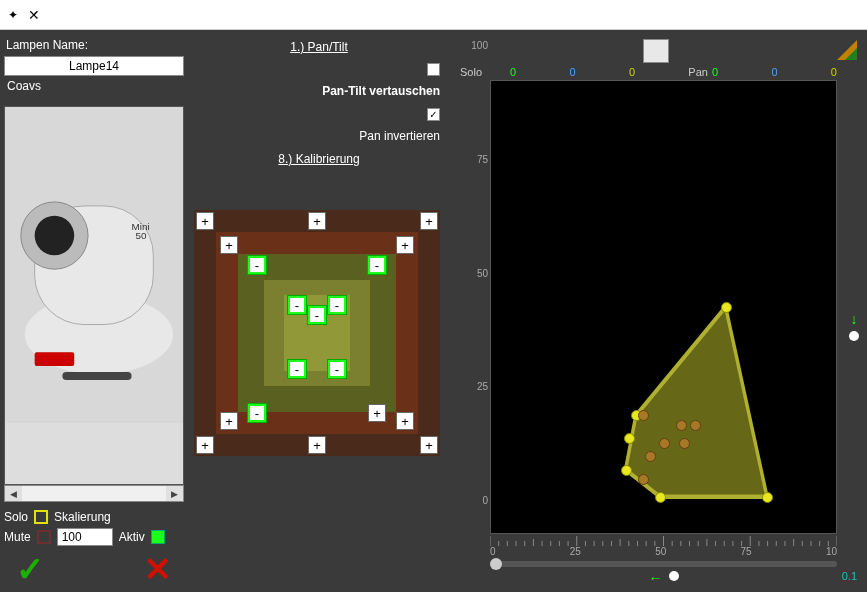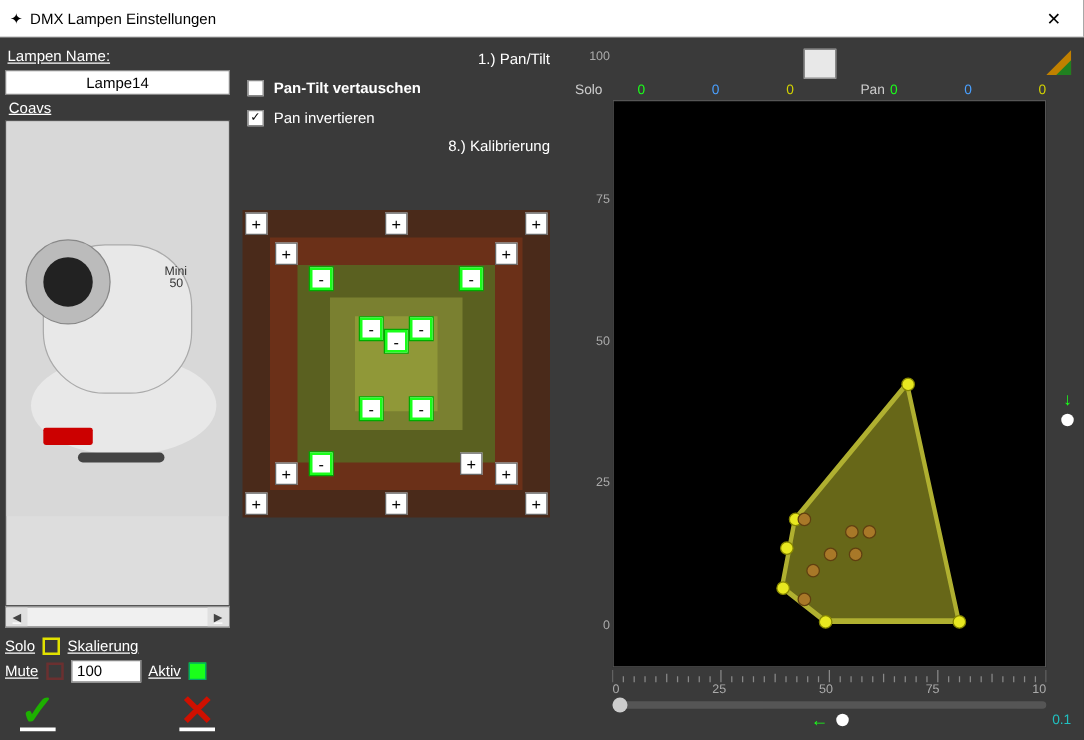--- a/index.html
+++ b/index.html
@@ -5,28 +5,28 @@
 * { box-sizing: border-box; margin: 0; padding: 0; font-family: "Segoe UI", Tahoma, sans-serif; }
 body { width: 867px; height: 592px; background: #3a3a3a; overflow: hidden; font-size: 12px; color: #fff; }
 
 
 .titlebar { height: 30px; background: #fff; color: #000; display: flex; align-items: center; padding: 0 8px; border-bottom: 1px solid #ccc; }
 .titlebar .title { flex: 1; padding-left: 6px; font-size: 12px; }
 .titlebar .close { font-size: 14px; padding: 2px 10px; cursor: pointer; }
 
 
 .main { display: flex; height: calc(100% - 30px); }
-.left { width: 188px; background: #3a3a3a; padding: 4px; display: flex; flex-direction: column; text-decoration: underline; }
+.left { width: 188px; background: #3a3a3a; padding: 4px; display: flex; flex-direction: column; }
 .right { flex: 1; background: #3a3a3a; display: flex; flex-direction: column; }
 
 .left .label { font-size: 12px; padding: 4px 2px; }
 .left input[type=text].name { width: 100%; background: #fff; color: #000; border: 1px solid #888; text-align: center; font-size: 12px; padding: 2px; }
 .left .centered { text-align: left; font-size: 12px; padding: 3px; }
 
-.imgbox { flex: 1; background: #ddd; position: relative; overflow: hidden; border: 1px solid #555; }
+.imgbox { flex: 1; margin-top: 10px; background: #ddd; position: relative; overflow: hidden; border: 1px solid #555; }
 .imgbox .fixture { position: absolute; inset: 0; }
 .scrollbar { height: 17px; background: #f0f0f0; display: flex; align-items: center; border: 1px solid #888; margin-top: 0; }
 .scrollbar .arrow { width: 17px; height: 100%; background: #e0e0e0; display: flex; align-items: center; justify-content: center; color: #444; font-size: 9px; cursor: pointer; }
 .scrollbar .track { flex: 1; }
 
 .bottom-controls { padding-top: 6px; }
 .row { display: flex; align-items: center; gap: 6px; padding: 2px 0; }
 .chk { width: 14px; height: 14px; border: 1px solid #aaa; display: inline-block; }
 .chk.yellow { border: 2px solid #e2e200; background: #3a3a3a; }
 .chk.darkred { border: 2px solid #6b3030; background: #3a3a3a; }
@@ -39,22 +39,22 @@
 
 
 .tabs { height: 22px; background: #fff; display: flex; align-items: flex-end; border-bottom: 1px solid #999; }
 .tab { padding: 3px 8px; font-size: 12px; color: #000; background: #f0f0f0; border: 1px solid #999; border-bottom: none; margin-right: 2px; cursor: pointer; }
 .tab.active { background: #fff; position: relative; top: 1px; }
 
 .tabcontent { flex: 1; display: flex; padding: 6px; gap: 6px; }
 
 
 .optcol { width: 250px; display: flex; flex-direction: column; }
-.optcol .heading { text-align: right; padding: 4px; font-size: 12px; }
-.optcol .cbrow { display: flex; align-items: center; gap: 8px; padding: 5px 4px; }
+.optcol .heading { text-align: center; padding: 4px; font-size: 12px; text-decoration: underline; }
+.optcol .cbrow { display: flex; align-items: flex-end; gap: 8px; padding: 5px 4px; flex-direction: column; }
 .cb { width: 13px; height: 13px; background: #fff; border: 1px solid #888; display: inline-flex; align-items: center; justify-content: center; font-size: 10px; color: #000; }
 .optcol .bold { font-weight: bold; }
 
 
 .calgrid { margin-top: 40px; width: 246px; height: 246px; position: relative; background: #4a2a1a; }
 .calgrid .inner1 { position: absolute; inset: 22px; background: #6b3018; }
 .calgrid .inner2 { position: absolute; inset: 44px; background: #5a6020; }
 .calgrid .inner3 { position: absolute; inset: 70px; background: #7a8030; }
 .calgrid .inner4 { position: absolute; left: 90px; top: 85px; width: 66px; height: 76px; background: #909838; }
 .calbtn { position: absolute; width: 18px; height: 18px; background: #fff; border: 1px solid #666; color: #000; font-size: 13px; display: flex; align-items: center; justify-content: center; cursor: pointer; }
@@ -93,21 +93,20 @@
 .plotfooter .val { position: absolute; right: 4px; color: #20c0c0; font-size: 11px; }
 
 
 .fix-body { fill: #e8e8e8; }
 </style>
 </head>
 <body>
 
 <div class="titlebar">
   <span>✦</span>
-  <span class="title">DMX Lampen Einstellungen</span>
   <span class="close">✕</span>
 </div>
 
 <div class="main">
 
   <div class="left">
     <div class="label">Lampen Name:</div>
     <input type="text" class="name" value="Lampe14" style="">
     <div class="centered">Coavs</div>
 

